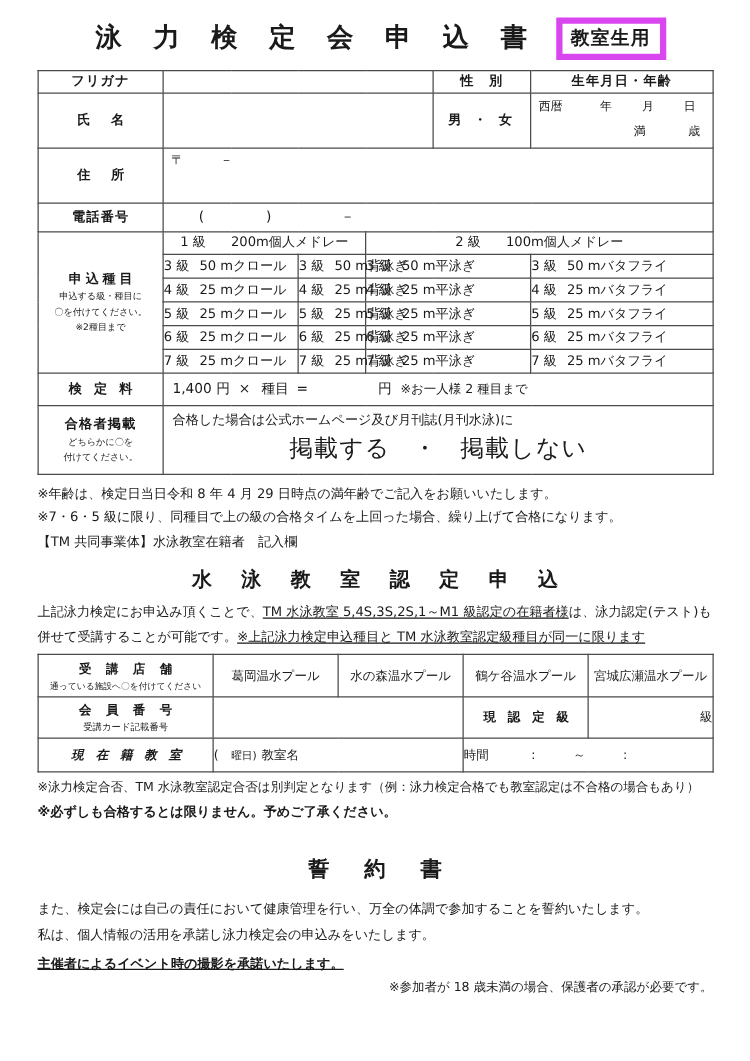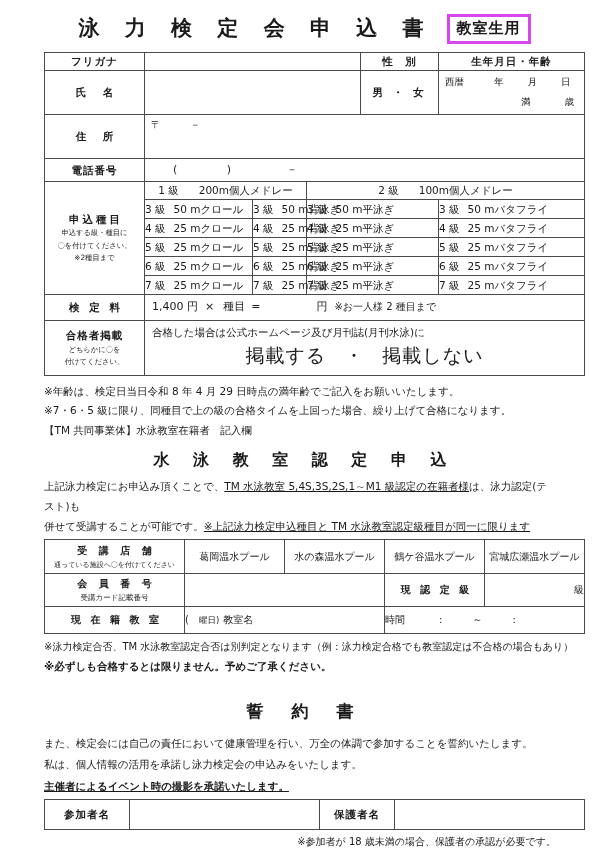--- a/index.html
+++ b/index.html
@@ -13,42 +13,42 @@
     font-family: "DejaVu Sans", "Liberation Sans", sans-serif;
     color: #1a1a1a;
     position: relative;
     overflow: hidden;
   }
   .page {
     position: relative;
     width: 600px;
     height: 849px;
     box-sizing: border-box;
-    padding: 0 44px;
+    padding: 0 30px;
   }
 
   
   .title-row {
     display: flex;
     align-items: center;
     justify-content: center;
     padding-top: 14px;
     padding-bottom: 8px;
     gap: 14px;
   }
   .main-title {
     font-size: 21px;
     font-weight: bold;
     letter-spacing: 9px;
     text-indent: 9px;
     white-space: nowrap;
     line-height: 1.1;
   }
   .title-badge {
-    border: 3px solid #d946ef;
+    border: 5px solid #d946ef;
     padding: 2px 7px 3px 7px;
     font-size: 15px;
     font-weight: bold;
     letter-spacing: 1px;
     white-space: nowrap;
   }
 
   
   table.form {
     border-collapse: collapse;
@@ -424,21 +424,21 @@
     <tr class="cls-mem">
       <td class="cls-lbl">
         <div>会 員 番 号</div>
         <span class="sub" style="font-size:7.5px;">受講カード記載番号</span>
       </td>
       <td colspan="2"></td>
       <td class="cls-lbl" style="letter-spacing:3px;">現 認 定 級</td>
       <td class="grade-right"><span>級</span></td>
     </tr>
     <tr class="cls-cur">
-      <td class="cls-lbl" style="letter-spacing:3px;">現 在 籍 教 室</td>
+      <td class="cls-lbl" style="letter-spacing:3px;font-style:italic;">現 在 籍 教 室</td>
       <td colspan="2" class="cur-cell">
         <span>(</span><span class="d1">曜日)</span><span class="d2">教室名</span>
       </td>
       <td colspan="2" class="time-cell">
         <span>時間</span><span class="c1">:</span><span class="tl">～</span><span class="c2">:</span>
       </td>
     </tr>
   </tbody>
     </table>
 
@@ -448,32 +448,16 @@
   </div>
 
   <div class="pledge-title">誓 約 書</div>
 
   <div>
     <div class="pledge-line">また、検定会には自己の責任において健康管理を行い、万全の体調で参加することを誓約いたします。</div>
     <div class="pledge-line">私は、個人情報の活用を承諾し泳力検定会の申込みをいたします。</div>
     <div><span class="pledge-strong">主催者によるイベント時の撮影を承諾いたします。</span></div>
   </div>
 
-  <table class="sign">
-    <colgroup>
-      <col style="width:85px">
-      <col style="width:190px">
-      <col style="width:75px">
-      <col style="width:190px">
-    </colgroup>
-    <tbody>
-        <tr>
-      <td class="sign-lbl">参加者名</td>
-      <td></td>
-      <td class="sign-lbl">保護者名</td>
-      <td></td>
-    </tr>
-  </tbody>
-    </table>
 
   <div class="foot-note">※参加者が 18 歳未満の場合、保護者の承認が必要です。</div>
 
 </div>
 
 </body></html>

